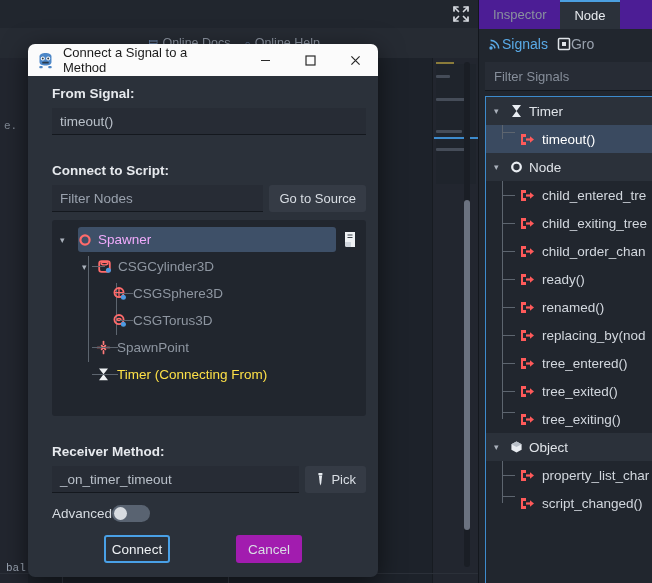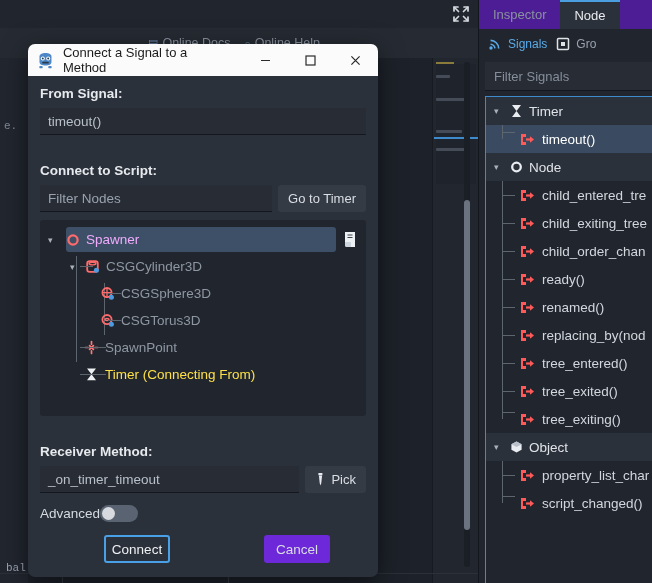--- a/index.html
+++ b/index.html
@@ -71,21 +71,21 @@
     font-size: 13px; color: #8a929e; cursor: default; white-space: nowrap;
   }
   .dock-tab.active {
     background: #2b313a; color: #e8ebef;
     border-top: 2px solid #4b9fe0;
   }
   .dock-subtabs {
     height: 30px; display: flex; align-items: center; gap: 9px;
     padding-left: 9px; background: #21262e; white-space: nowrap;
   }
-  .st { display: flex; align-items: center; gap: 6px; font-size: 12px; }
+  .st { display: flex; align-items: center; font-size: 14px; }
   .st.active { color: #5aabe8; }
   .st.idle { color: #9aa2ae; }
   .filter-signals {
     margin: 3px 12px 0 6px; width: 168px; height: 29px;
     background: #272c35; border: none; border-bottom: 1px solid #14181e;
     color: #868e9a; font-size: 13px; padding-left: 9px;
     display: flex; align-items: center;
   }
   .sig-tree {
     margin-top: 5px; margin-left: 6px; width: 170px; height: 518px;
@@ -123,21 +123,21 @@
   }
   .dlg-title {
     height: 32px; background: #fbfbfb; display: flex; align-items: center;
     padding-left: 9px; gap: 9px; flex: 0 0 32px;
   }
   .dlg-title .name { font-size: 13px; color: #1b1b1b; }
   .wbtns { margin-left: auto; display: flex; height: 100%; }
   .wbtn { width: 45px; height: 100%; display: flex; align-items: center; justify-content: center; color: #2a2a2a; }
   .wbtn svg { display: block; }
 
-  .dlg-body { padding: 10px 12px 0 12px; flex: 1; display: flex; flex-direction: column; }
+  .dlg-body { padding: 10px 12px 0 24px; flex: 1; display: flex; flex-direction: column; }
   .lbl { font-size: 13.5px; font-weight: bold; color: #e6e9ed; margin-bottom: 7px; }
   .lbl.mt { margin-top: 28px; }
   .field {
     height: 27px; background: #272c35; border-bottom: 1px solid #14181e;
     color: #9aa2ae; font-size: 13.5px; display: flex; align-items: center;
     padding-left: 8px;
   }
   .field.val { color: #b9c0c9; }
   .row { display: flex; gap: 6px; }
   .row .field { flex: 1; }
@@ -164,24 +164,24 @@
   .script-badge { position: absolute; right: 4px; top: 5px; width: 16px; height: 17px; }
 
   .adv { display: flex; align-items: center; margin-top: 12px; }
   .adv-lbl { font-size: 13.5px; color: #d6dbe1; }
   .toggle { width: 38px; height: 17px; border-radius: 9px; background: #596371; position: relative; }
   .toggle .knob { position: absolute; left: 2px; top: 2px; width: 13px; height: 13px; border-radius: 50%; background: #d7dbe0; }
 
   .dlg-actions { display: flex; justify-content: center; gap: 66px; padding: 13px 0 14px 0; }
   .act {
     min-width: 66px; height: 28px; border-radius: 3px; font-size: 13.5px;
-    display: flex; align-items: center; justify-content: center; cursor: default; margin-left: 28px;
+    display: flex; align-items: center; justify-content: center; cursor: default;
   }
   .act.primary { background: #2b313a; color: #eef1f4; border: 2px solid #49a0e6; }
-  .act.secondary { background: #6d28d9; color: #d9dee4; }
+  .act.secondary { background: #a21caf; color: #d9dee4; }
 
   .tline { position: absolute; background: #5d656f; }
 </style>
 </head>
 <body>
 
 <div id="root">
 
   <div class="bg-canvas"></div>
   <div class="bg-leftstrip"></div>
@@ -434,21 +434,21 @@
     </div>
 
     <div class="dlg-body">
       <div class="lbl">From Signal:</div>
       <div class="field val">timeout()</div>
 
       <div class="lbl mt">Connect to Script:</div>
 
       <div class="row">
         <div class="field">Filter Nodes</div>
-        <div class="btn">Go to Timer</div>
+        <div class="btn">Go to Source</div>
       </div>
 
       <div class="node-tree">
 
         <div class="tline" style="left:36px; top:36px; width:1px; height:106px;"></div>
         <div class="tline" style="left:64px; top:63px; width:1px; height:52px;"></div>
 
         <div class="n-row">
           <div class="n-selbar"></div>
           <span class="caret" style="position:relative; margin-left:4px;">▾</span>

